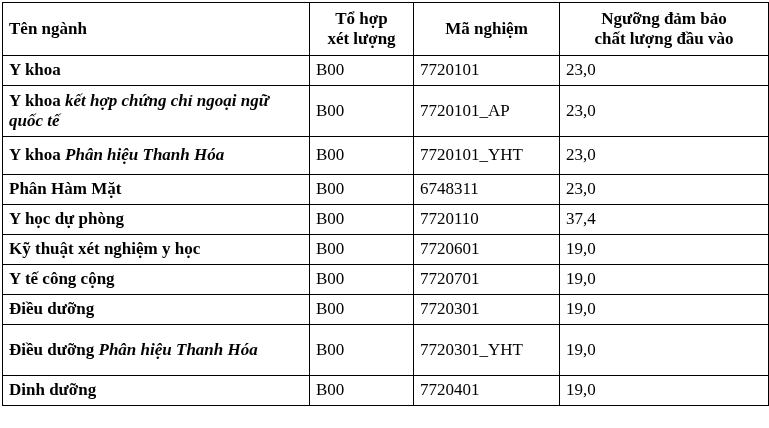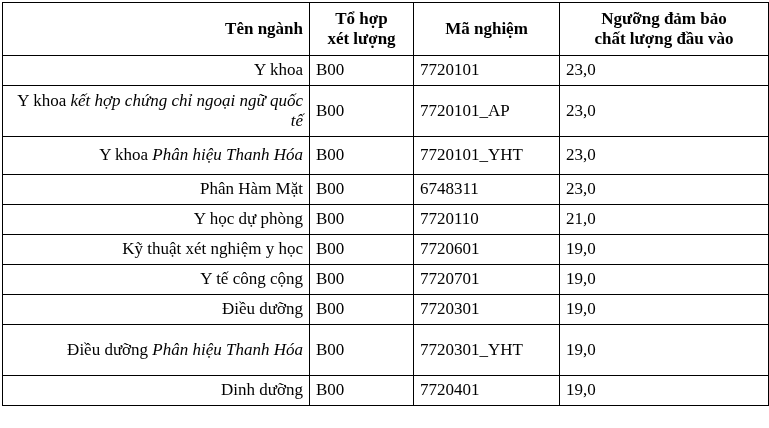--- a/index.html
+++ b/index.html
@@ -40,28 +40,29 @@
     line-height: 1.18;
     vertical-align: middle;
   }
   thead th {
     font-weight: bold;
     text-align: center;
     padding-top: 4px;
     padding-bottom: 4px;
   }
   thead th.h-name {
-    text-align: right;
+    text-align: left;
     border-radius: 21px;
   }
   .hdr-line { display: block; }
   td.name {
-    text-align: right;
+    text-align: left;
     padding-left: 8px;
     white-space: normal;
+    font-weight: bold;
   }
   td.group, td.code, td.score {
     text-align: left;
   }
   td .italic {
     font-style: italic;
   }
   
   tr.r-tall td { height: 46px; }
   tr.r-mid  td { height: 33px; }
@@ -115,21 +116,21 @@
         <tr class="r-norm">
           <td class="name"><span>Phân Hàm Mặt</span></td>
           <td class="group">B00</td>
           <td class="code">6748311</td>
           <td class="score">23,0</td>
         </tr>
         <tr class="r-norm">
           <td class="name"><span>Y học dự phòng</span></td>
           <td class="group">B00</td>
           <td class="code">7720110</td>
-          <td class="score">21,0</td>
+          <td class="score">37,4</td>
         </tr>
         <tr class="r-norm">
           <td class="name"><span>Kỹ thuật xét nghiệm y học</span></td>
           <td class="group">B00</td>
           <td class="code">7720601</td>
           <td class="score">19,0</td>
         </tr>
         <tr class="r-norm">
           <td class="name"><span>Y tế công cộng</span></td>
           <td class="group">B00</td>

